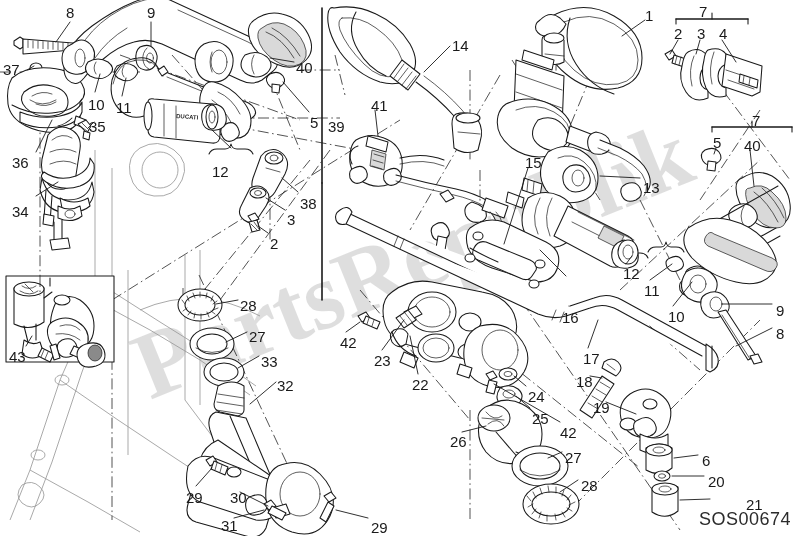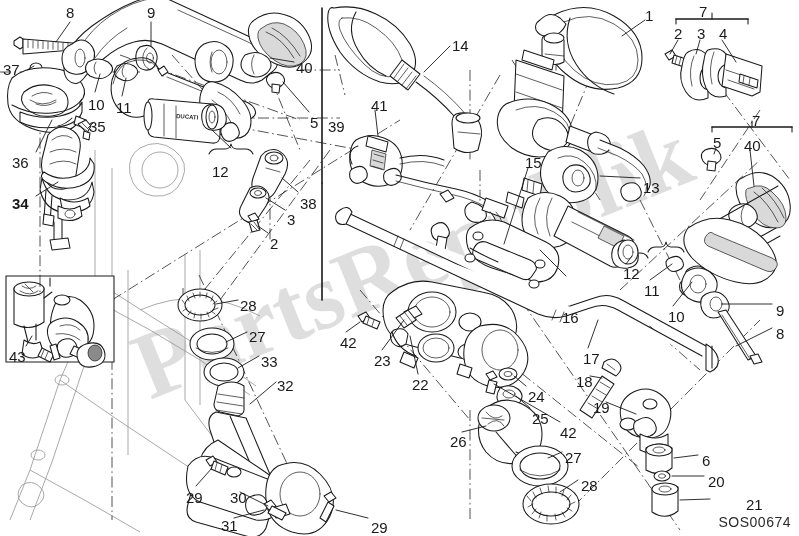--- a/index.html
+++ b/index.html
@@ -44,21 +44,21 @@
     font-size: 15px;
     color: #1a1a1a;
     white-space: nowrap;
     line-height: 1;
   }
   .code {
     position: absolute;
     right: 8px;
     bottom: 6px;
     font-family: "Liberation Sans", sans-serif;
-    font-size: 14px;
+    font-size: 18px;
     letter-spacing: 0.5px;
     color: #2b2b2b;
   }
 </style>
 </head>
 <body>
 
 <div id="sheet">
 
   <svg id="watermark" viewBox="0 0 799 536">
@@ -693,21 +693,21 @@
       <div class="callout" style="left: 645px; top: 8px;">1</div>
       <div class="callout" style="left: 699px; top: 4px;">7</div>
       <div class="callout" style="left: 674px; top: 26px;">2</div>
       <div class="callout" style="left: 697px; top: 26px;">3</div>
       <div class="callout" style="left: 719px; top: 26px;">4</div>
       <div class="callout" style="left: 752px; top: 113px;">7</div>
       <div class="callout" style="left: 713px; top: 135px;">5</div>
       <div class="callout" style="left: 744px; top: 138px;">40</div>
       <div class="callout" style="left: 89px; top: 119px;">35</div>
       <div class="callout" style="left: 12px; top: 155px;">36</div>
-      <div class="callout" style="left: 12px; top: 196px; font-weight: bold;">34</div>
+      <div class="callout" style="left: 12px; top: 204px;">34</div>
       <div class="callout" style="left: 212px; top: 164px;">12</div>
       <div class="callout" style="left: 300px; top: 196px;">38</div>
       <div class="callout" style="left: 287px; top: 212px;">3</div>
       <div class="callout" style="left: 270px; top: 236px;">2</div>
       <div class="callout" style="left: 525px; top: 155px;">15</div>
       <div class="callout" style="left: 643px; top: 180px;">13</div>
       <div class="callout" style="left: 562px; top: 278px; margin-top: 32px;">16</div>
       <div class="callout" style="left: 623px; top: 266px;">12</div>
       <div class="callout" style="left: 644px; top: 283px;">11</div>
       <div class="callout" style="left: 668px; top: 309px;">10</div>

